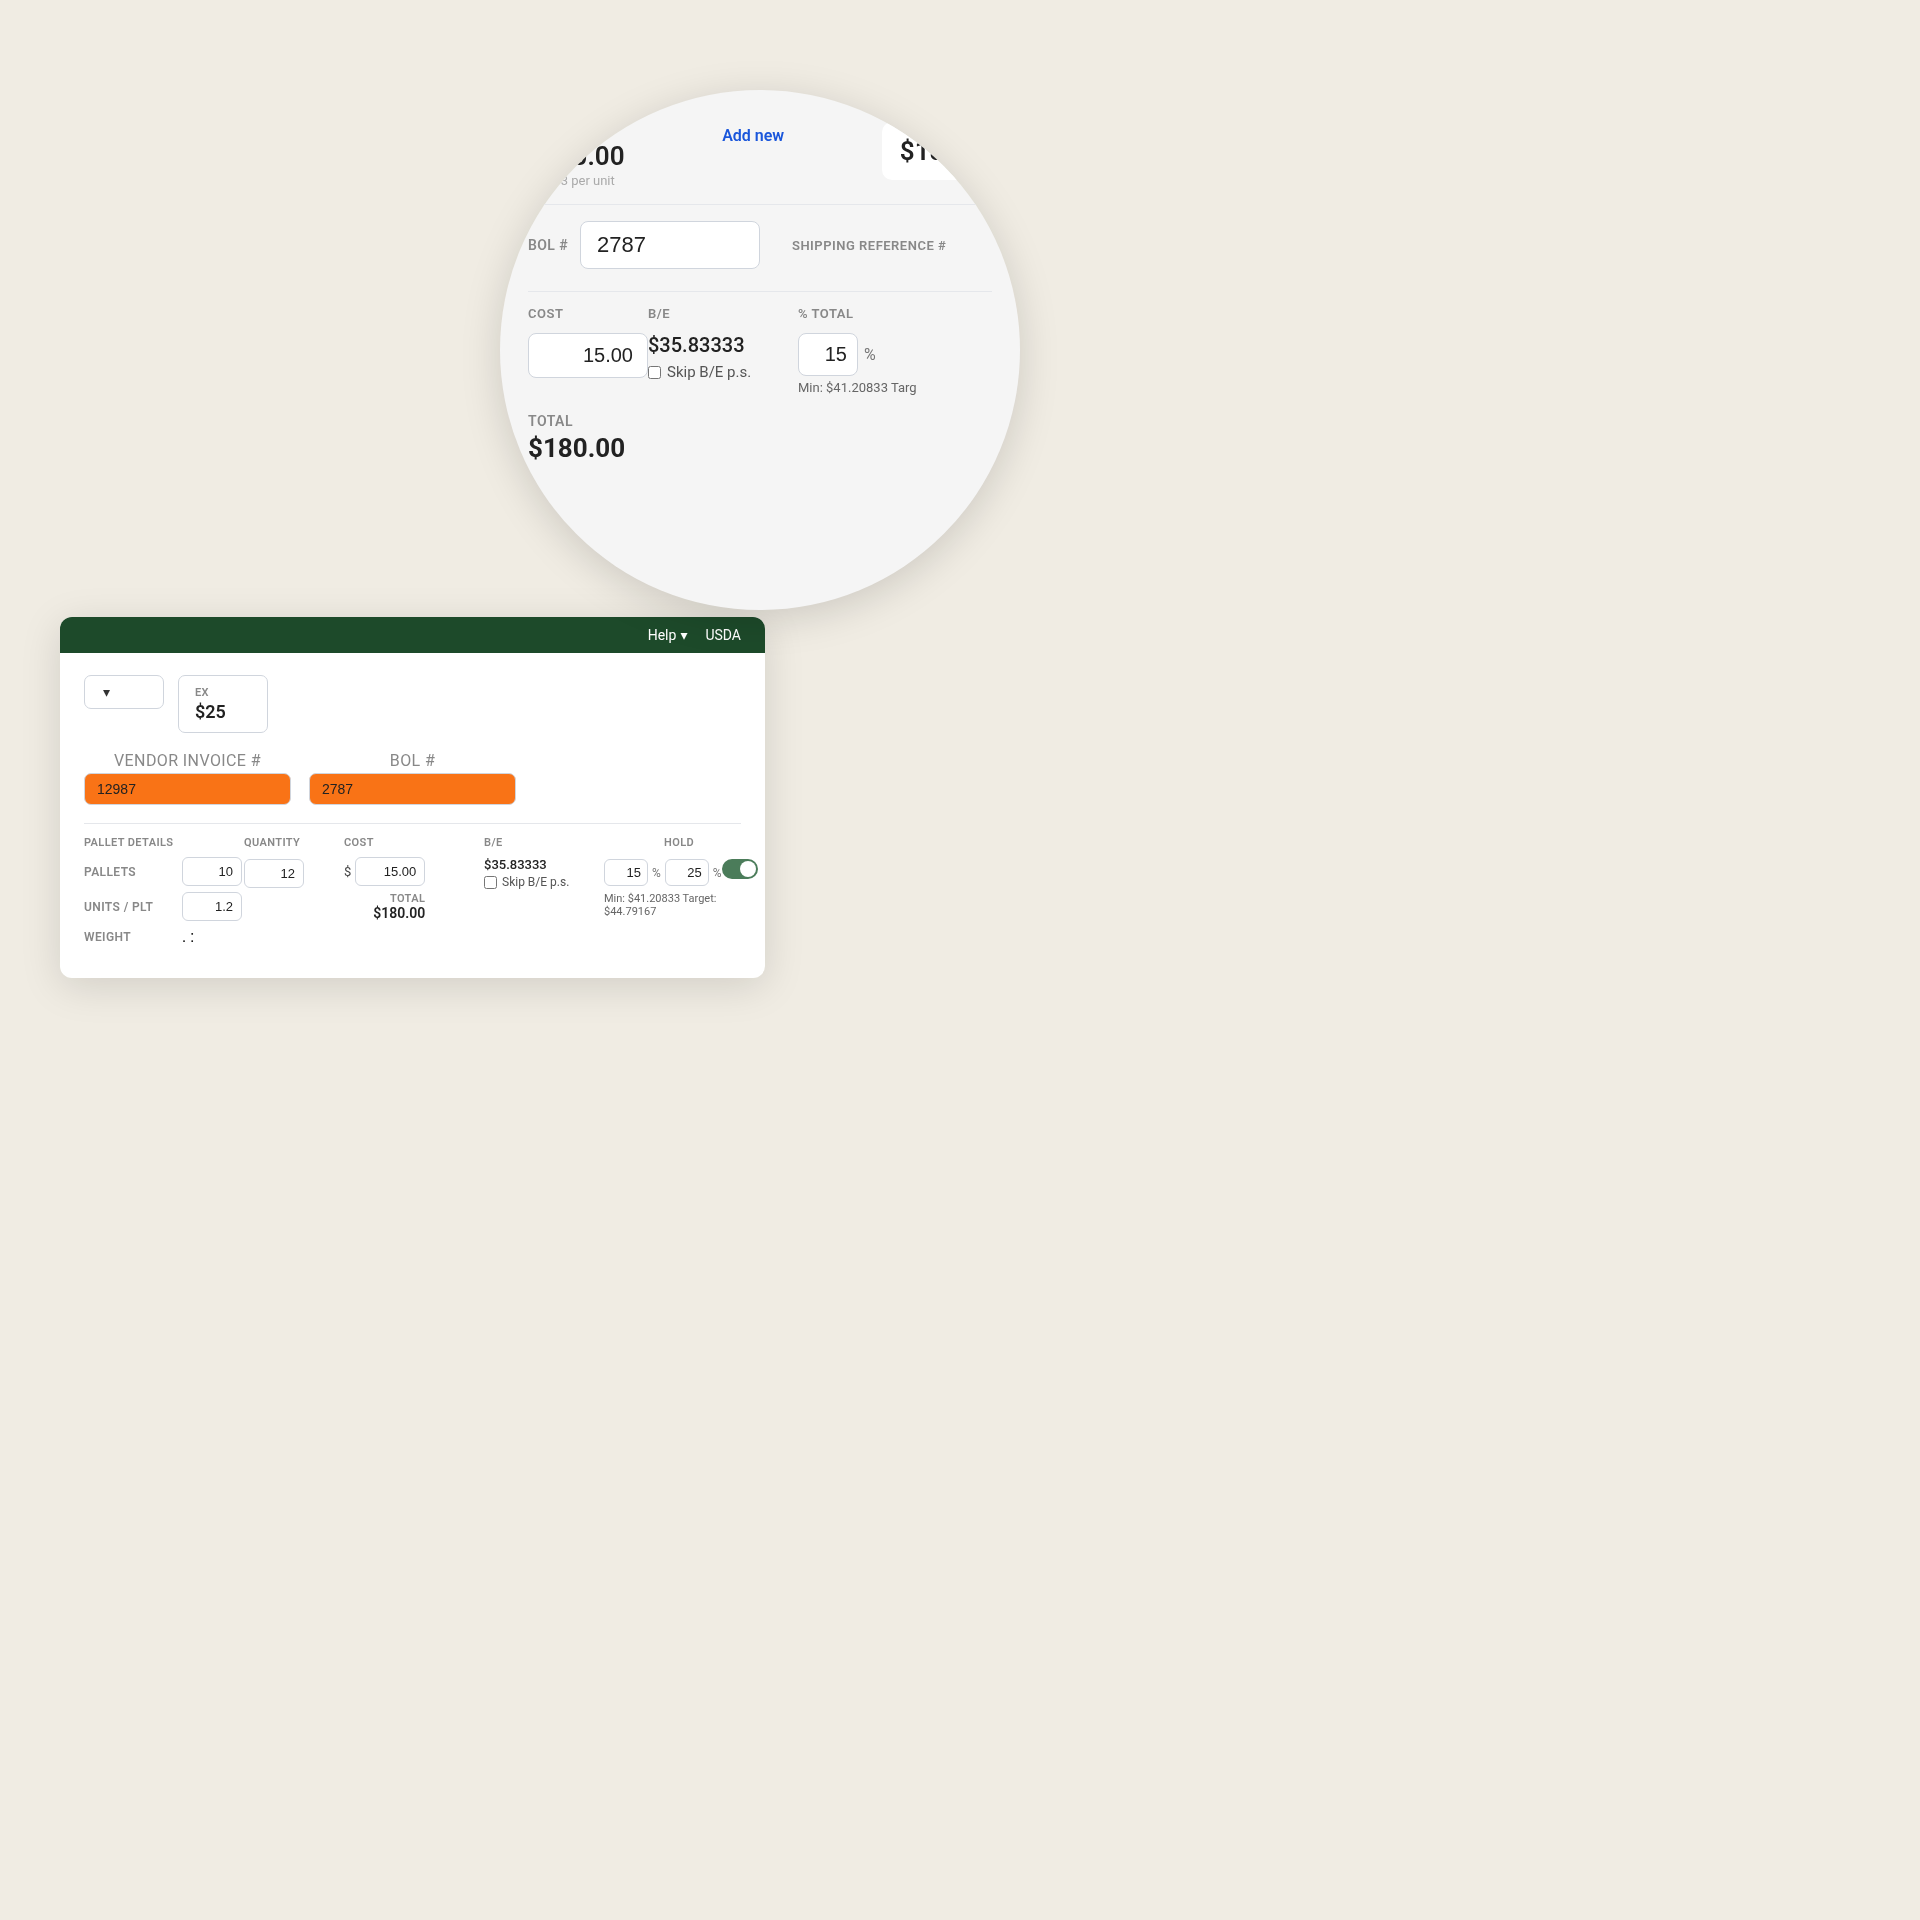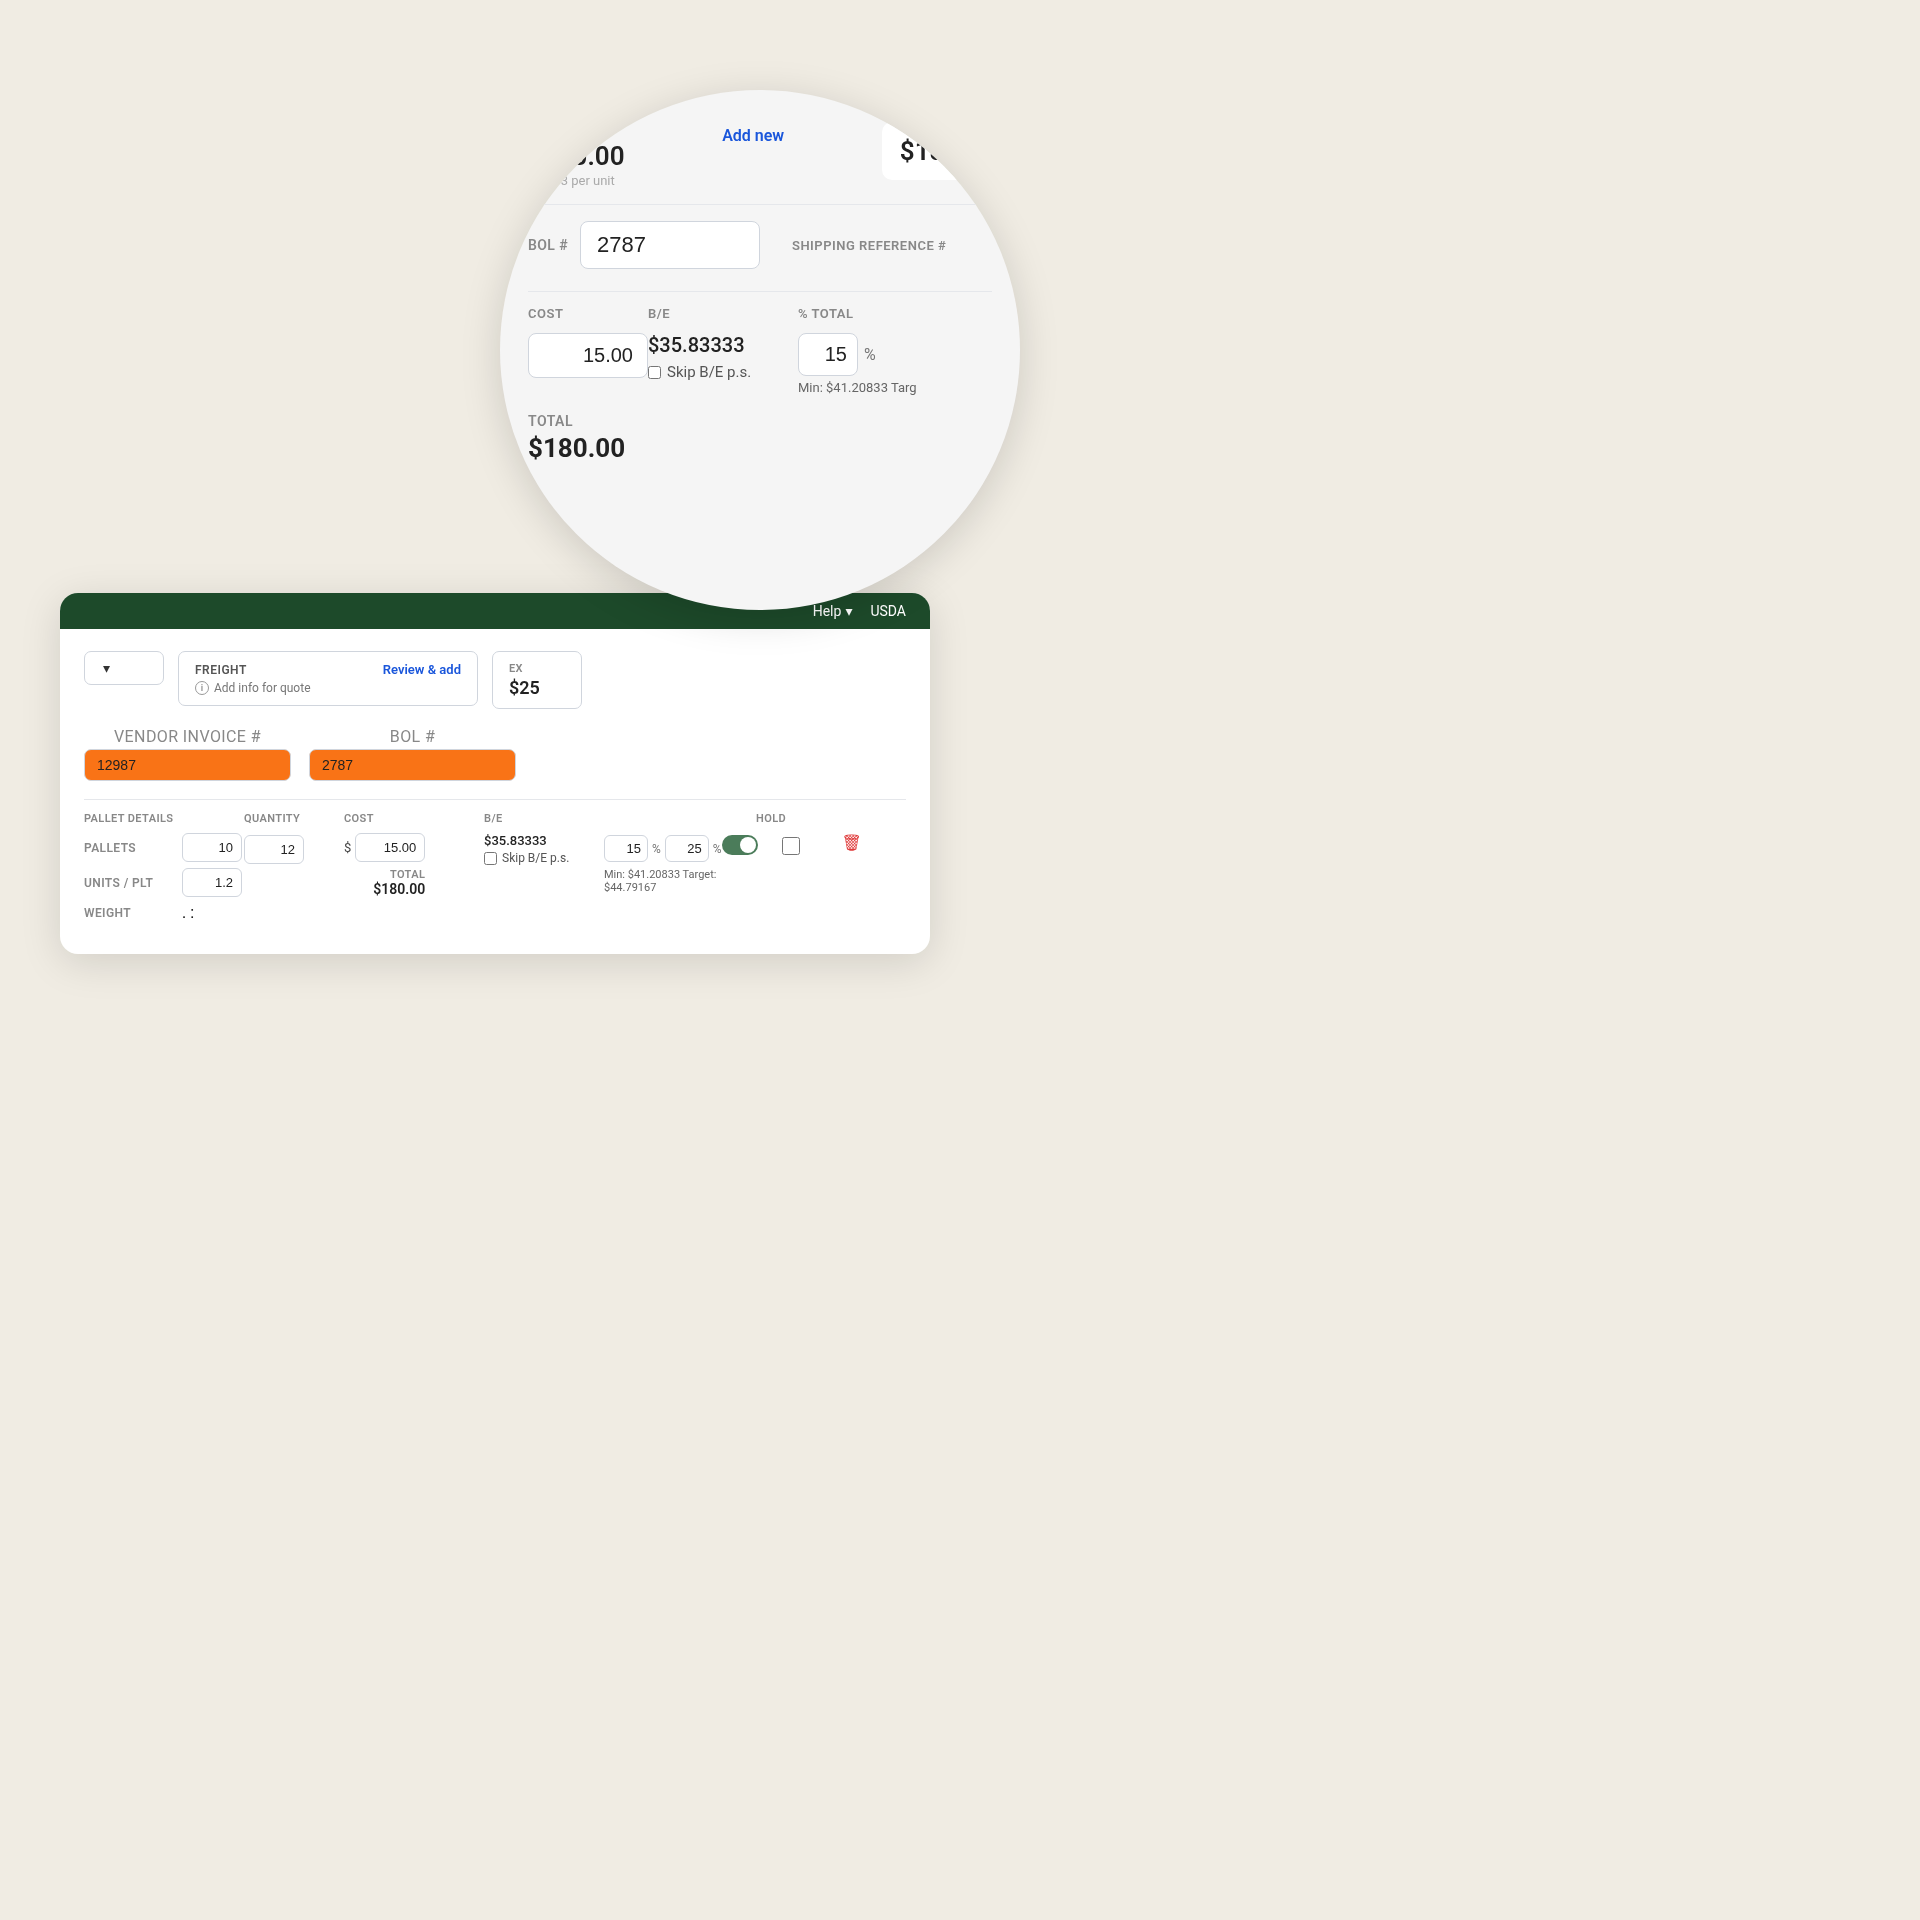--- a/index.html
+++ b/index.html
@@ -17,25 +17,25 @@
 
     .scene {
       position: relative;
       width: 960px;
       height: 900px;
     }
 
     
     .main-card {
       position: absolute;
-      bottom: 36px;
+      bottom: 12px;
       left: 0;
-      width: 870px;
-      background: #fff;
-      border-radius: 18px;
+      width: 705px;
+      background: #fff;
+      border-radius: 12px;
       box-shadow: 0 8px 40px rgba(0,0,0,0.13);
       overflow: hidden;
     }
 
     .card-header {
       background: #1d4a2a;
       padding: 10px 24px;
       display: flex;
       align-items: center;
       justify-content: flex-end;
@@ -560,30 +560,20 @@
     </div>
 
     <div class="card-body">
 
       <div class="freight-row">
         <div class="dropdown-box">
           <span></span>
           <span>▾</span>
         </div>
 
-        <div class="freight-info-box">
-          <div class="freight-label-row">
-            <span class="freight-label">FREIGHT</span>
-            <a class="review-add-link">Review &amp; add</a>
-          </div>
-          <div class="add-info-row">
-            <span class="info-circle">i</span>
-            <span>Add info for quote</span>
-          </div>
-        </div>
 
         <div class="expenses-box">
           <div class="exp-top">EX</div>
           <div class="exp-value">$25</div>
         </div>
       </div>
 
       <div class="invoice-row">
         <div class="field-group">
           <div class="field-label">VENDOR INVOICE #</div>

